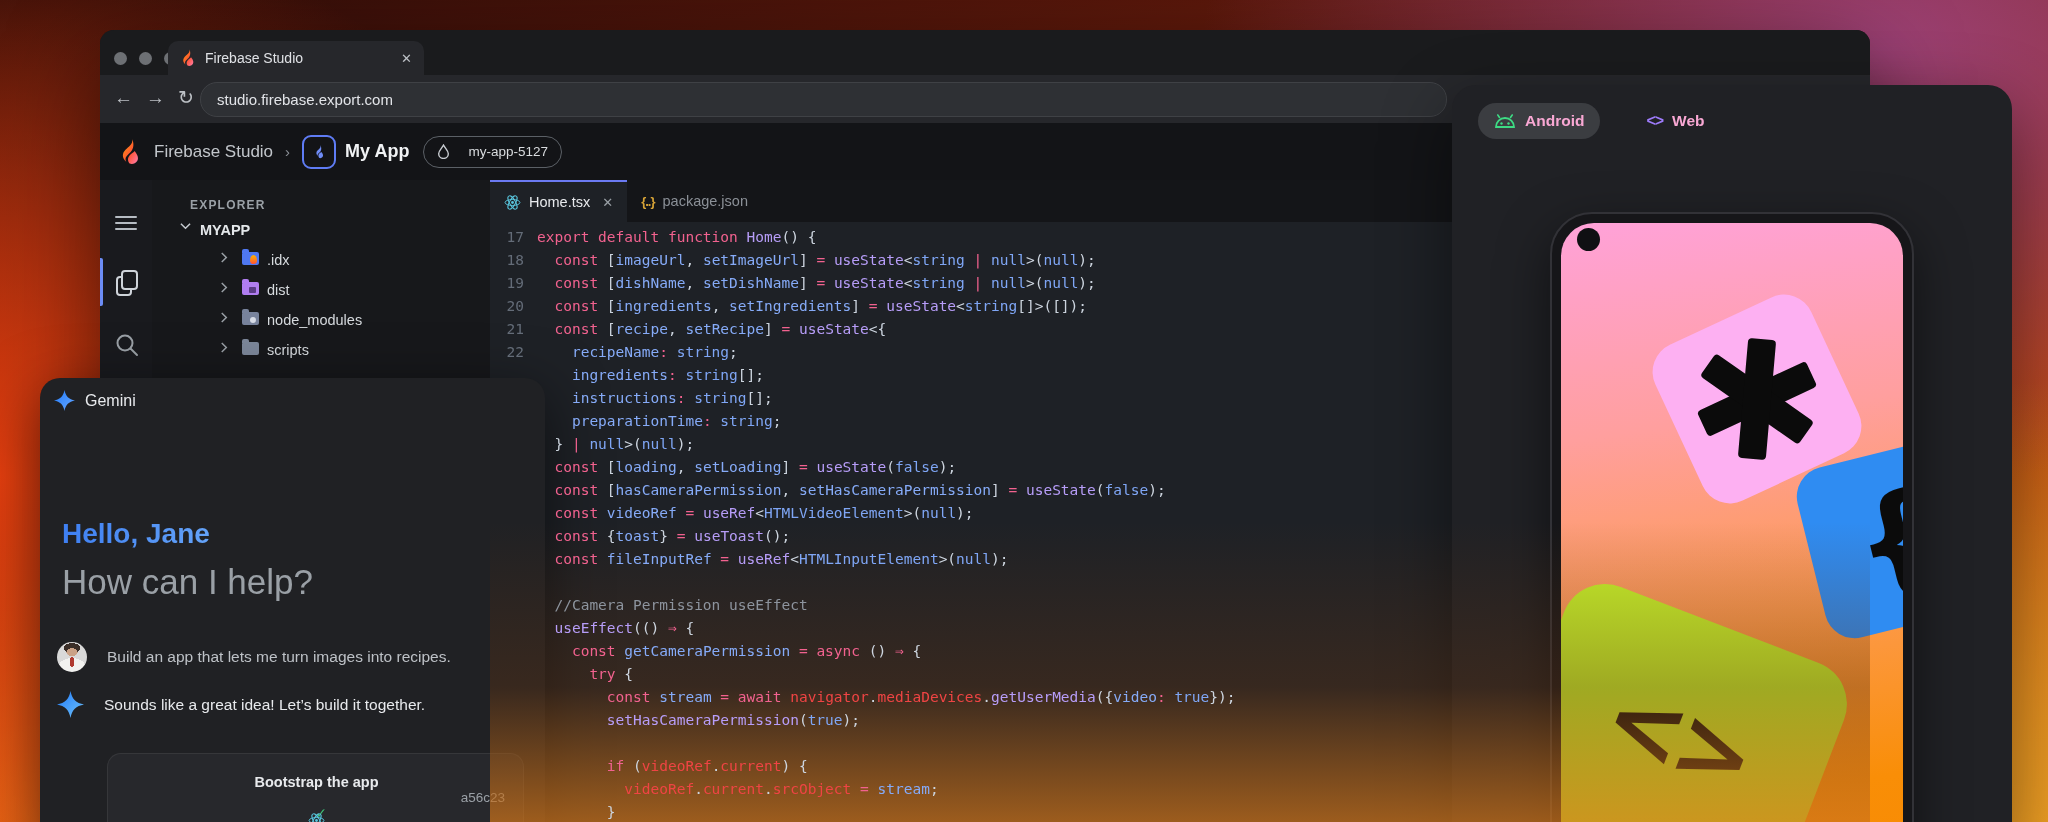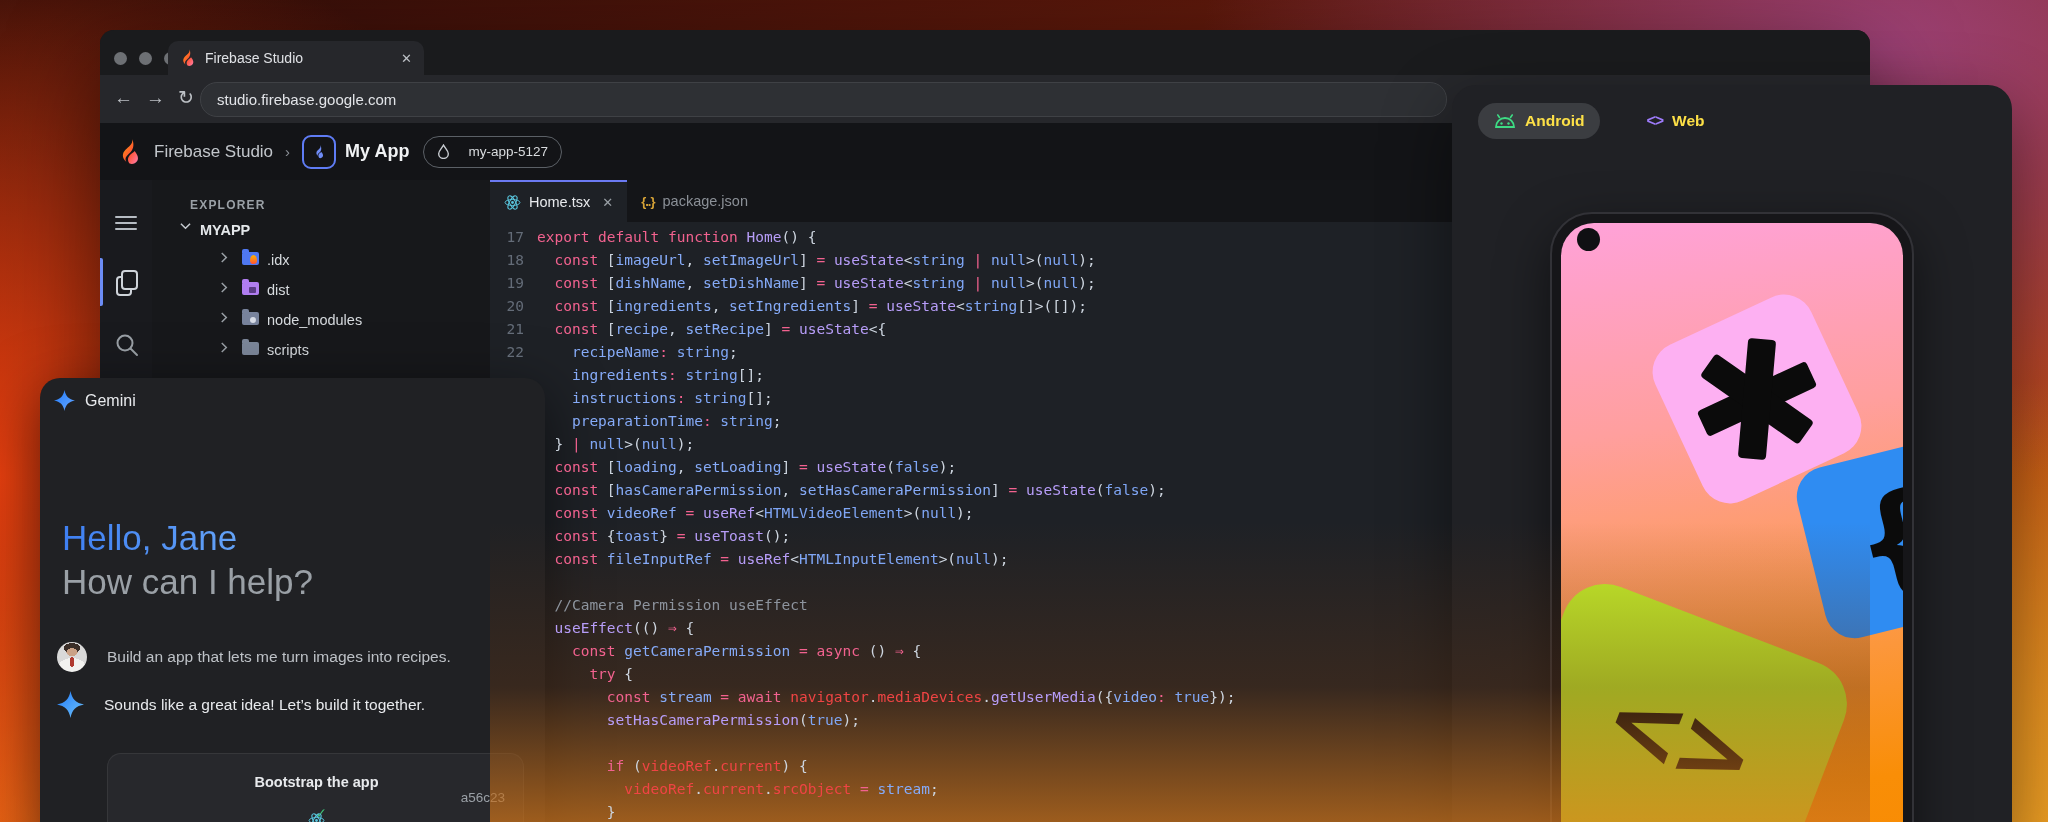--- a/index.html
+++ b/index.html
@@ -80,21 +80,21 @@
   .ctx{margin-left:13px;}
   .tk-k{color:#f2628f}.tk-v{color:#86abf8}.tk-f{color:#b79df8}.tk-t{color:#7fa6f5}
   .tk-p{color:#cdd5df}.tk-c{color:#8d949e}.tk-w{color:#ef4444}
 
   
   .devpanel{position:absolute;left:1452px;top:85px;width:560px;height:760px;background:#202125;
     border-radius:24px;box-shadow:0 24px 70px rgba(0,0,0,.45);}
   .toggles{position:absolute;left:26px;top:18px;display:flex;align-items:center;gap:30px;}
   .tgl{display:flex;align-items:center;gap:9px;height:36px;padding:0 16px;border-radius:18px;}
   .tgl.sel{background:#3b3d41;}
-  .tgl .tl{color:#fde047;font-size:15.5px;font-weight:bold;text-align:right;}
+  .tgl .tl{color:#f9a8d4;font-size:15.5px;font-weight:bold;text-align:right;}
   .webglyph{color:#9d7bfa;font-size:16px;font-weight:bold;letter-spacing:-1px;}
   .phone{position:absolute;left:98px;top:127px;width:360px;height:700px;background:#161619;
     border-radius:42px;border:2px solid #323237;box-shadow:0 18px 50px rgba(0,0,0,.5);}
   .screen{position:absolute;left:9px;top:9px;right:9px;bottom:9px;border-radius:33px;overflow:hidden;
     background:linear-gradient(172deg,#ffa2d9 0%,#ff9f9e 30%,#fd9a4d 58%,#f98e07 82%,#f78a00 100%);}
   .cam{position:absolute;left:16px;top:5px;width:23px;height:23px;border-radius:50%;background:#101013;}
   .tile{position:absolute;display:flex;align-items:center;justify-content:center;}
   .tile-pink{left:110px;top:90px;width:172px;height:172px;border-radius:30px;background:#fdb0f2;transform:rotate(-25deg);}
   .tile-blue{left:248px;top:228px;width:175px;height:175px;border-radius:30px;background:#2f8cf2;transform:rotate(-14deg);}
   .tile-lime{left:-45px;top:392px;width:300px;height:300px;border-radius:44px;background:#c6f22b;transform:rotate(21deg);}
@@ -103,21 +103,21 @@
   .tile-lime .glyph{font-size:96px;letter-spacing:-8px;margin-top:-60px;}
   .ast{position:relative;width:120px;height:120px;}
   .ast i{position:absolute;left:0;top:46px;width:120px;height:28px;background:#0b0b0b;border-radius:4px;}
   .ast i:nth-child(2){transform:rotate(60deg);} .ast i:nth-child(3){transform:rotate(120deg);}
 
   
   .gpanel{position:absolute;left:40px;top:378px;width:505px;height:552px;background:#202124;
     border-radius:20px 20px 0 0;box-shadow:0 16px 60px rgba(0,0,0,.55);}
   .ghead{position:absolute;left:14px;top:12px;display:flex;align-items:center;gap:10px;}
   .ghead .gt{color:#e8eaed;font-size:16px;}
-  .greet1{position:absolute;left:22px;top:140px;font-size:35px;font-weight:400;
+  .greet1{position:absolute;left:22px;top:140px;font-size:28px;font-weight:700;
     background:linear-gradient(90deg,#3e7ff2,#64a3f8);-webkit-background-clip:text;background-clip:text;color:transparent;}
   .greet2{position:absolute;left:22px;top:184px;font-size:35px;font-weight:500;color:#9aa0a6;}
   .msg{position:absolute;display:flex;align-items:center;gap:20px;left:17px;}
   .msg .mtext{font-size:15.5px;}
   .avatar{width:30px;height:30px;border-radius:50%;flex:0 0 auto;overflow:hidden;
     background:
       radial-gradient(10px 7px at 50% 34%, #caa287 55%, rgba(0,0,0,0) 56%),
       radial-gradient(14px 8px at 50% 20%, #3a2e28 60%, rgba(0,0,0,0) 61%),
       radial-gradient(4px 8px at 50% 66%, #b03a30 60%, rgba(0,0,0,0) 61%),
       radial-gradient(22px 14px at 50% 82%, #f2f2f0 60%, rgba(0,0,0,0) 61%),
@@ -161,21 +161,21 @@
         </span>
         <span class="t">Firebase Studio</span>
         <span class="x">✕</span>
       </div>
     </div>
     <div class="urlrow">
       <span class="navic" style="left:14px">←</span>
       <span class="navic" style="left:46px">→</span>
       <span class="navic" style="left:78px">↻</span>
       <div class="urlpill">
-        <span>studio.firebase.google.com</span>
+        <span>studio.firebase.export.com</span>
       </div>
     </div>
 
     <div class="apphead">
       <span style="margin-left:18px">
         <svg width="24" height="28" viewBox="0 0 16 18">
             <defs>
           <linearGradient id="fl2" x1="0" y1="0" x2="1" y2="1">
             <stop offset="0" stop-color="#ffa000"></stop>
                 <stop offset=".55" stop-color="#ff5436"></stop>

